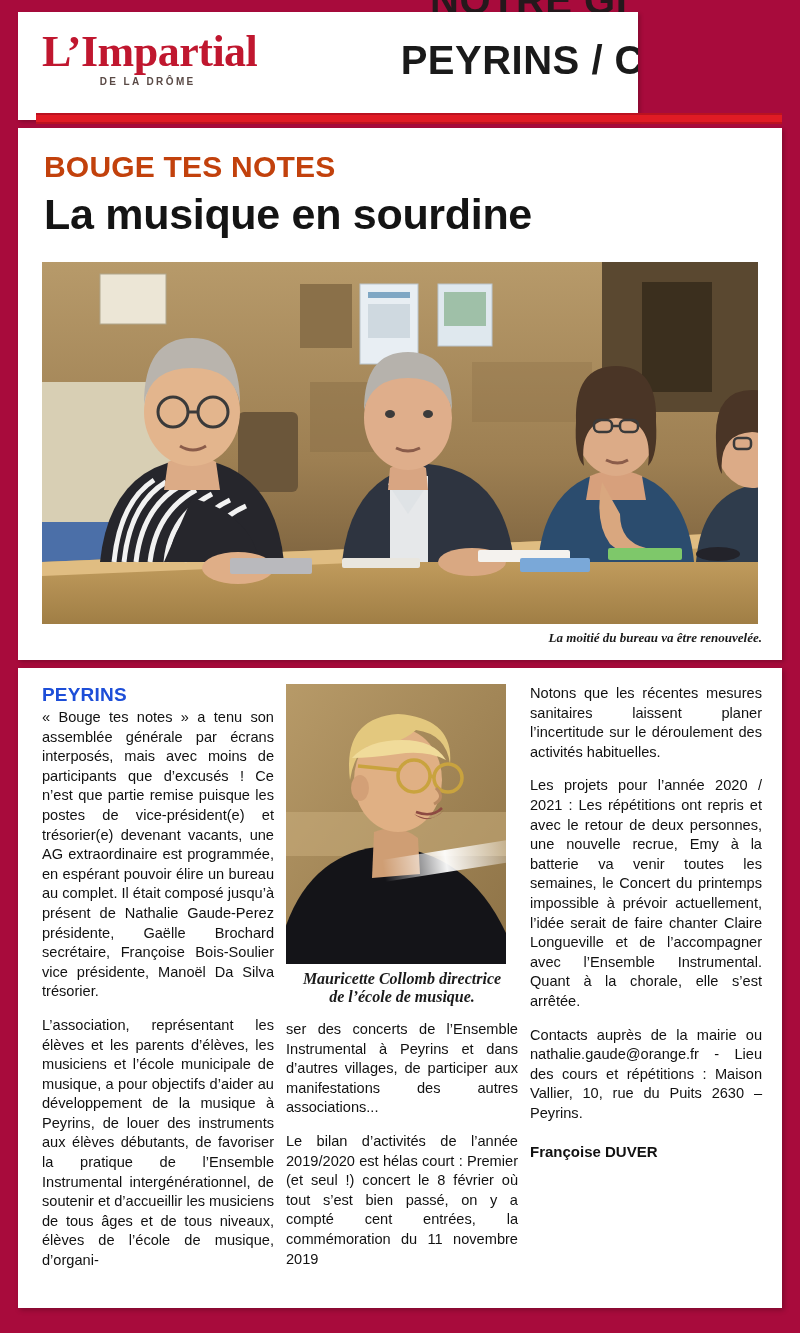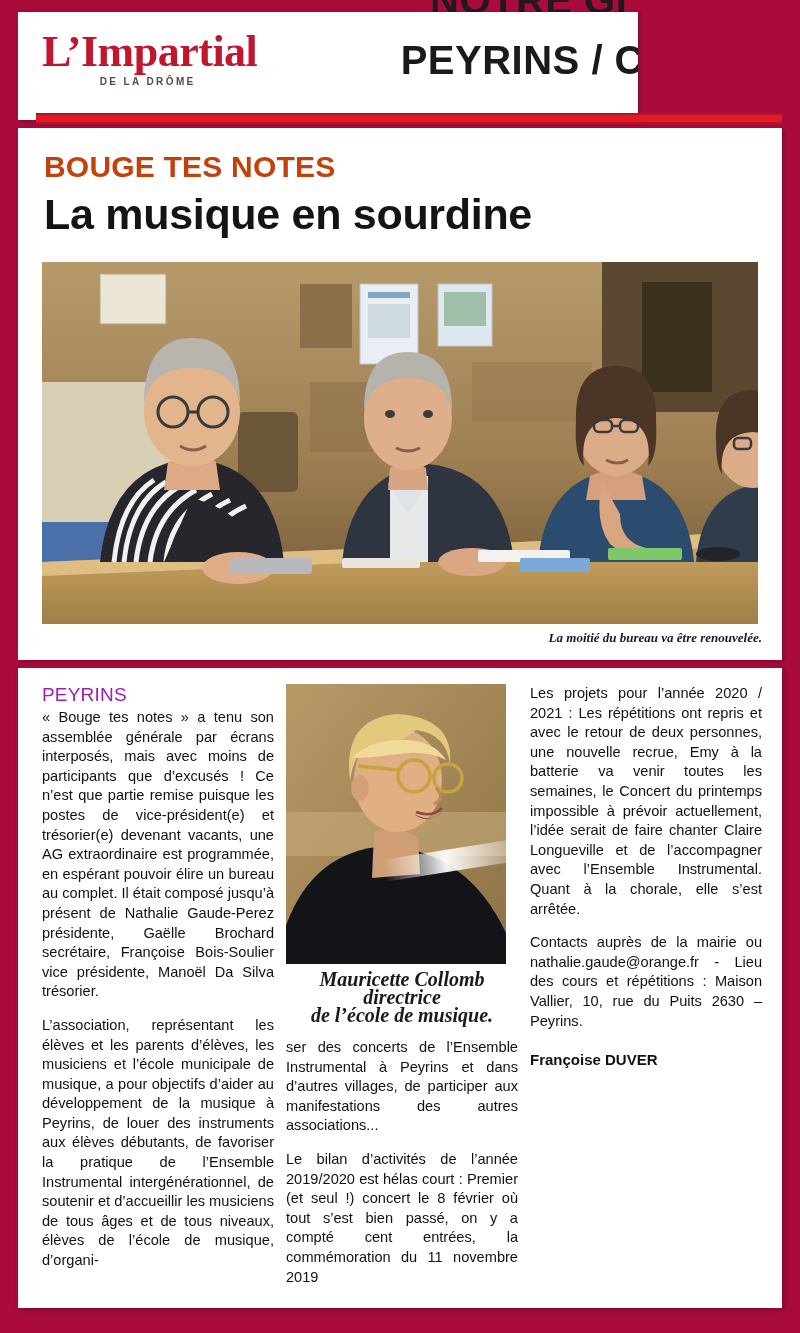--- a/index.html
+++ b/index.html
@@ -167,23 +167,23 @@
     position: absolute;
     top: 16px;
     width: 232px;
   }
   .col-1 { left: 24px; }
   .col-2 { left: 268px; }
   .col-3 { left: 512px; }
 
   .dateline {
     font-family: "Liberation Sans", sans-serif;
-    font-weight: normal;
+    font-weight: bold;
     font-size: 19px;
-    color: #a21caf;
+    color: #1d4ed8;
     letter-spacing: 0.2px;
     margin: 0 0 2px 0;
   }
   p.para {
     font-family: "Liberation Sans", sans-serif;
     font-size: 14.6px;
     line-height: 19.6px;
     color: #111111;
     text-align: justify;
     margin: 0 0 14px 0;
@@ -197,21 +197,21 @@
     width: 220px;
     height: 280px;
     overflow: hidden;
     background: #8a6a38;
     margin: 0 0 6px 0;
   }
   .portrait-caption {
     font-family: "Liberation Serif", serif;
     font-style: italic;
     font-weight: bold;
-    font-size: 20px;
+    font-size: 16px;
     line-height: 18px;
     color: #1a1a1a;
     text-align: center;
     margin: 0 0 14px 0;
   }
 
   .byline {
     font-family: "Liberation Sans", sans-serif;
     font-weight: bold;
     font-size: 15px;
@@ -395,19 +395,20 @@
       </div>
       <div class="portrait-caption">
         <span>Mauricette Collomb directrice</span><br>
         <span>de l’école de musique.</span>
       </div>
       <p class="para">ser des concerts de l’Ensemble Instrumental à Peyrins et dans d’autres villages, de participer aux manifestations des autres associations...</p>
       <p class="para">Le bilan d’activités de l’année 2019/2020 est hélas court : Premier (et seul !) concert le 8 février où tout s’est bien passé, on y a compté cent entrées, la commémoration du 11 novembre 2019</p>
     </div>
 
     <div class="col col-3">
+      <p class="para">Notons que les récentes mesures sanitaires laissent planer l’incertitude sur le déroulement des activités habituelles.</p>
       <p class="para">Les projets pour l’année 2020 / 2021 : Les répétitions ont repris et avec le retour de deux personnes, une nouvelle recrue, Emy à la batterie va venir toutes les semaines, le Concert du printemps impossible à prévoir actuellement, l’idée serait de faire chanter Claire Longueville et de l’accompagner avec l’Ensemble Instrumental. Quant à la chorale, elle s’est arrêtée.</p>
       <p class="para">Contacts auprès de la mairie ou nathalie.gaude@orange.fr  - Lieu des cours et répétitions :  Maison Vallier, 10, rue du Puits 2630 – Peyrins.</p>
       <div class="byline">Françoise DUVER</div>
     </div>
 
   </div>
 </div>
 
 </body></html>

